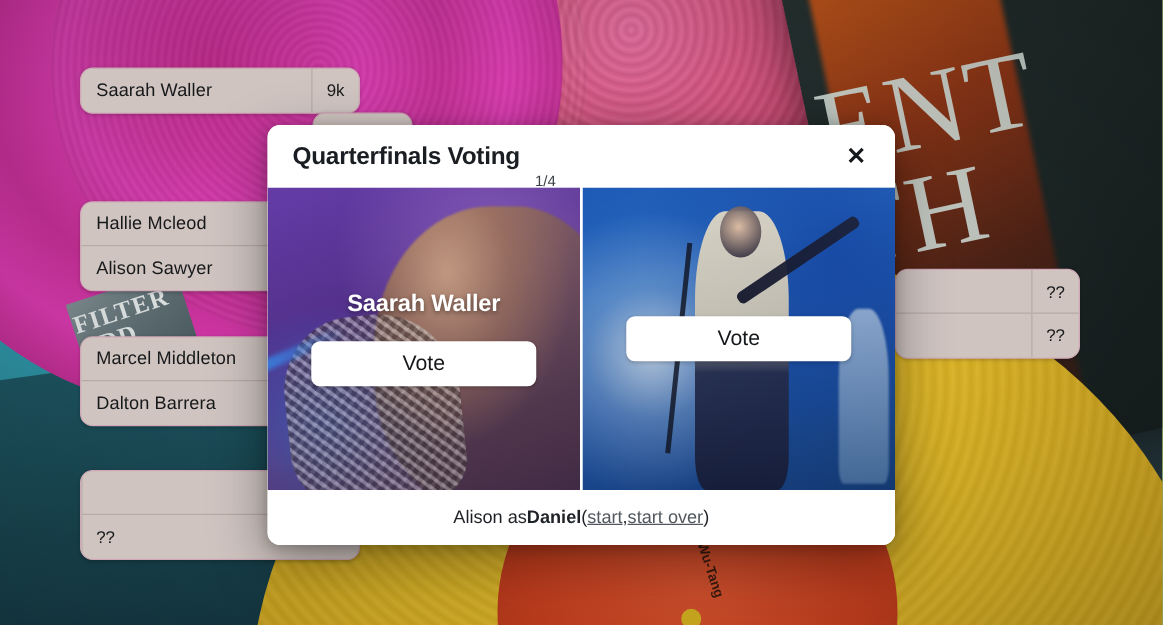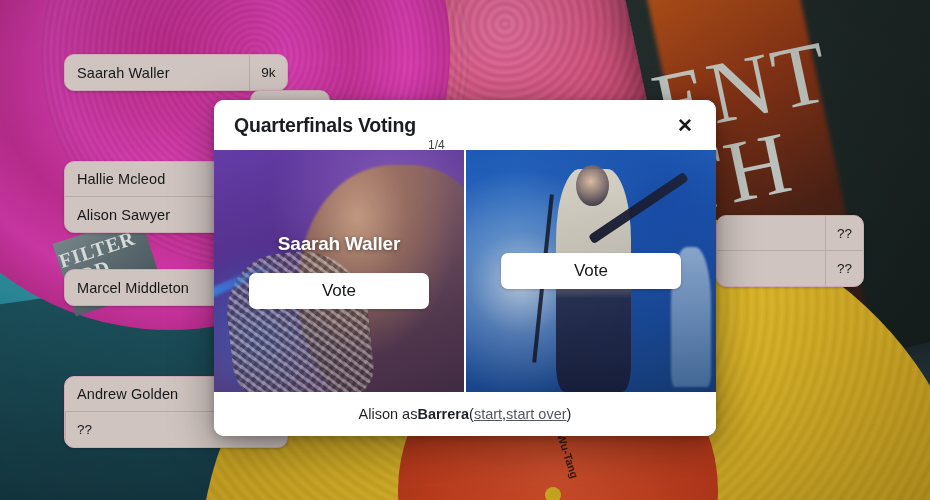--- a/index.html
+++ b/index.html
@@ -509,25 +509,28 @@
         <div class="bname">Alison Sawyer</div>
         <div class="bscore"></div>
       </div>
     </div>
 
     <div class="pair" style="left:64px; top:269px; width:224px;">
       <div class="brow">
         <div class="bname">Marcel Middleton</div>
         <div class="bscore"></div>
       </div>
+      <div class="brow">
+        <div class="bname">Dalton Barrera</div>
+        <div class="bscore"></div>
+      </div>
     </div>
 
     <div class="pair" style="left:64px; top:376px; width:224px;">
       <div class="brow">
-        <div class="bname">Andrew Golden</div>
         <div class="bscore"></div>
       </div>
       <div class="brow">
         <div class="bscore">??</div>
       </div>
     </div>
 
     <div class="pair" style="left:250px; top:90px; width:80px;">
       <div class="brow">
         <div class="bname"></div>
@@ -587,21 +590,21 @@
           <div class="bystander"></div>
         </div>
         <div class="cand-shade"></div>
         <button class="vote-btn">Vote</button>
       </div>
 
     </div>
 
     <div class="modal-foot">
       <span>Alison as </span>
-        <b>Barrera</b>
+        <b>Daniel</b>
         <span> (</span>
         <a>start</a>
         <span> , </span>
         <a>start over</a>
         <span>)</span>
     </div>
 
   </div>
 
 </div>

